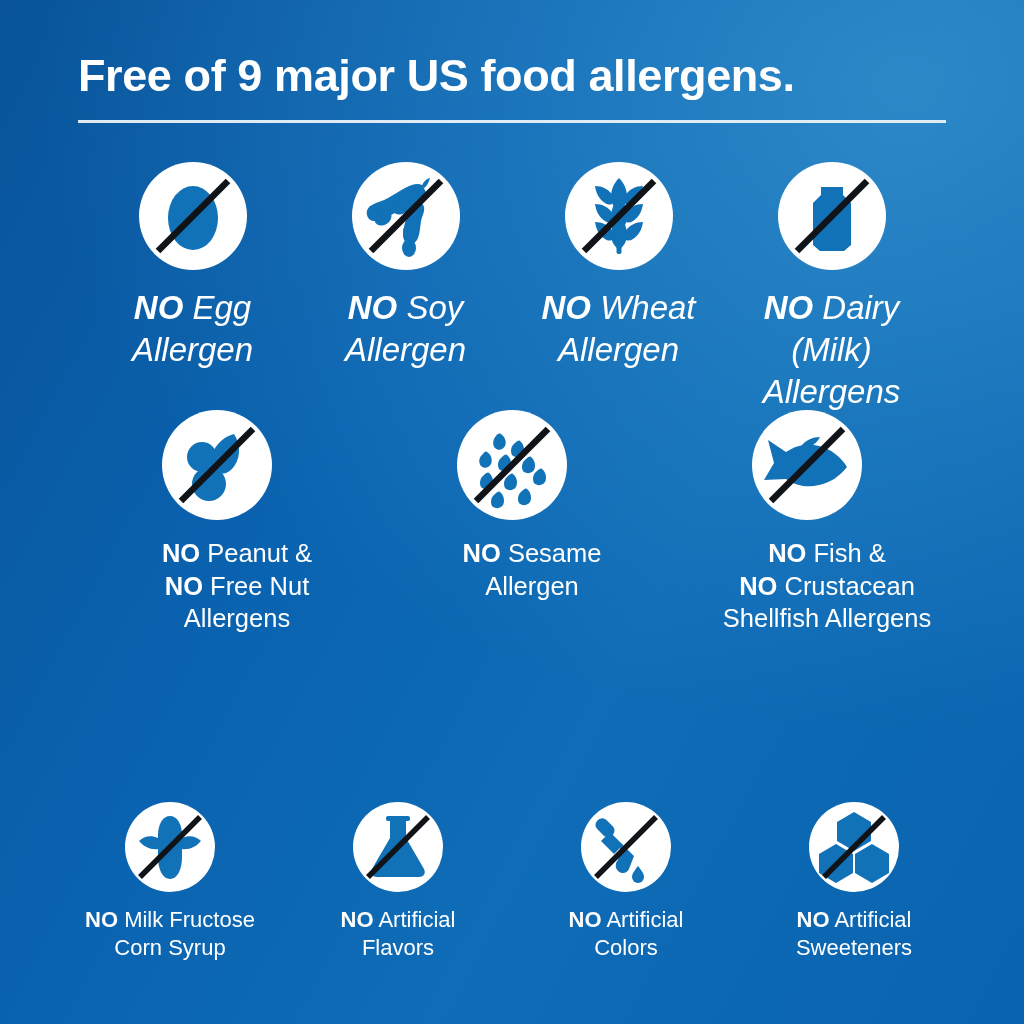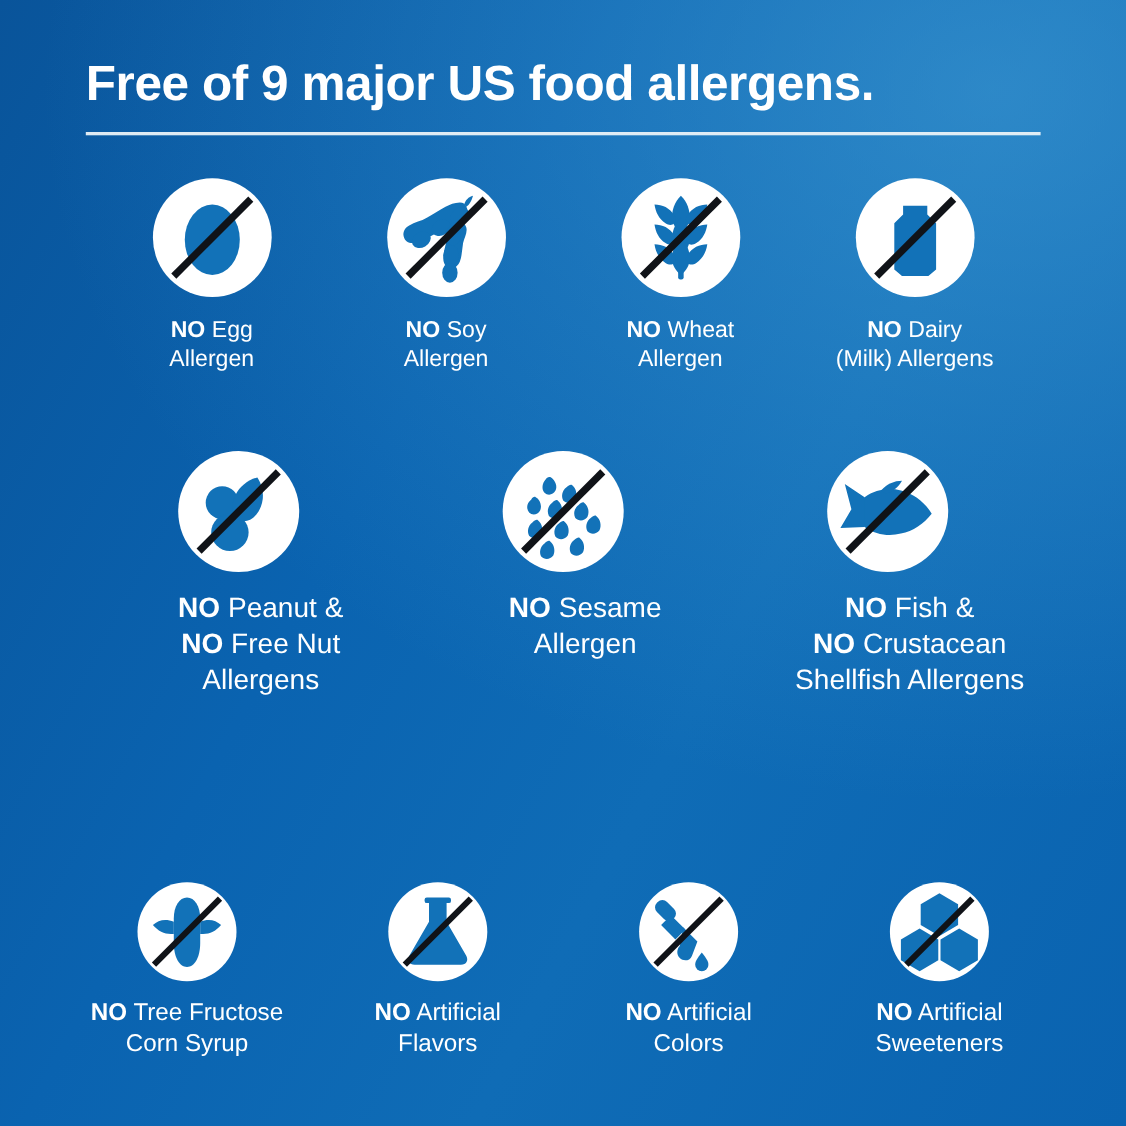--- a/index.html
+++ b/index.html
@@ -86,21 +86,21 @@
     font-family: "Liberation Sans", sans-serif;
     font-weight: normal;
     line-height: 1.28;
   }
   .label b { font-weight: bold; }
 
   
   #row-allergens-1 { top: 162px; }
   #row-allergens-1 .cell { width: 213px; }
   #row-allergens-1 .badge { width: 108px; height: 108px; }
-  #row-allergens-1 .label { font-size: 21px; margin-top: 17px; }
+  #row-allergens-1 .label { font-size: 33px; margin-top: 17px; font-style: italic; }
 
   
   #row-allergens-2 { top: 410px; }
   #row-allergens-2 .cell { width: 295px; }
   #row-allergens-2 .badge { width: 110px; height: 110px; }
   #row-allergens-2 .label { font-size: 25.5px; margin-top: 17px; margin-left: 40px; }
 
   
   #row-stuff .cell { width: 228px; }
   #row-stuff .badge { width: 90px; height: 90px; }
@@ -284,21 +284,21 @@
             <path d="M45 14c7 0 12 8 12 19v22c0 13-5 22-12 22s-12-9-12-22V33c0-11 5-19 12-19z"></path>
             <path d="M33 36c-7-3-14-2-19 3 5 6 12 9 19 8z"></path>
             <path d="M57 36c7-3 14-2 19 3-5 6-12 9-19 8z"></path>
           </g>
         </svg>
         <svg class="slash" viewBox="0 0 90 90">
           <line x1="15" y1="75" x2="75" y2="15" stroke="#101318" stroke-width="5.5"></line>
         </svg>
       </div>
       <div class="label">
-        <b>NO</b><span> Tree Fructose</span><br>
+        <b>NO</b><span> Milk Fructose</span><br>
         <span>Corn Syrup</span>
       </div>
     </div>
 
     <div class="cell">
       <div class="badge">
         <svg width="90" height="90" viewBox="0 0 90 90">
           <g fill="#1272b8">
             <rect x="33" y="14" width="24" height="5" rx="2"></rect>
             <path d="M37 19h16v17l18 31c2 4 0 8-5 8H24c-5 0-7-4-5-8l18-31z"></path>

